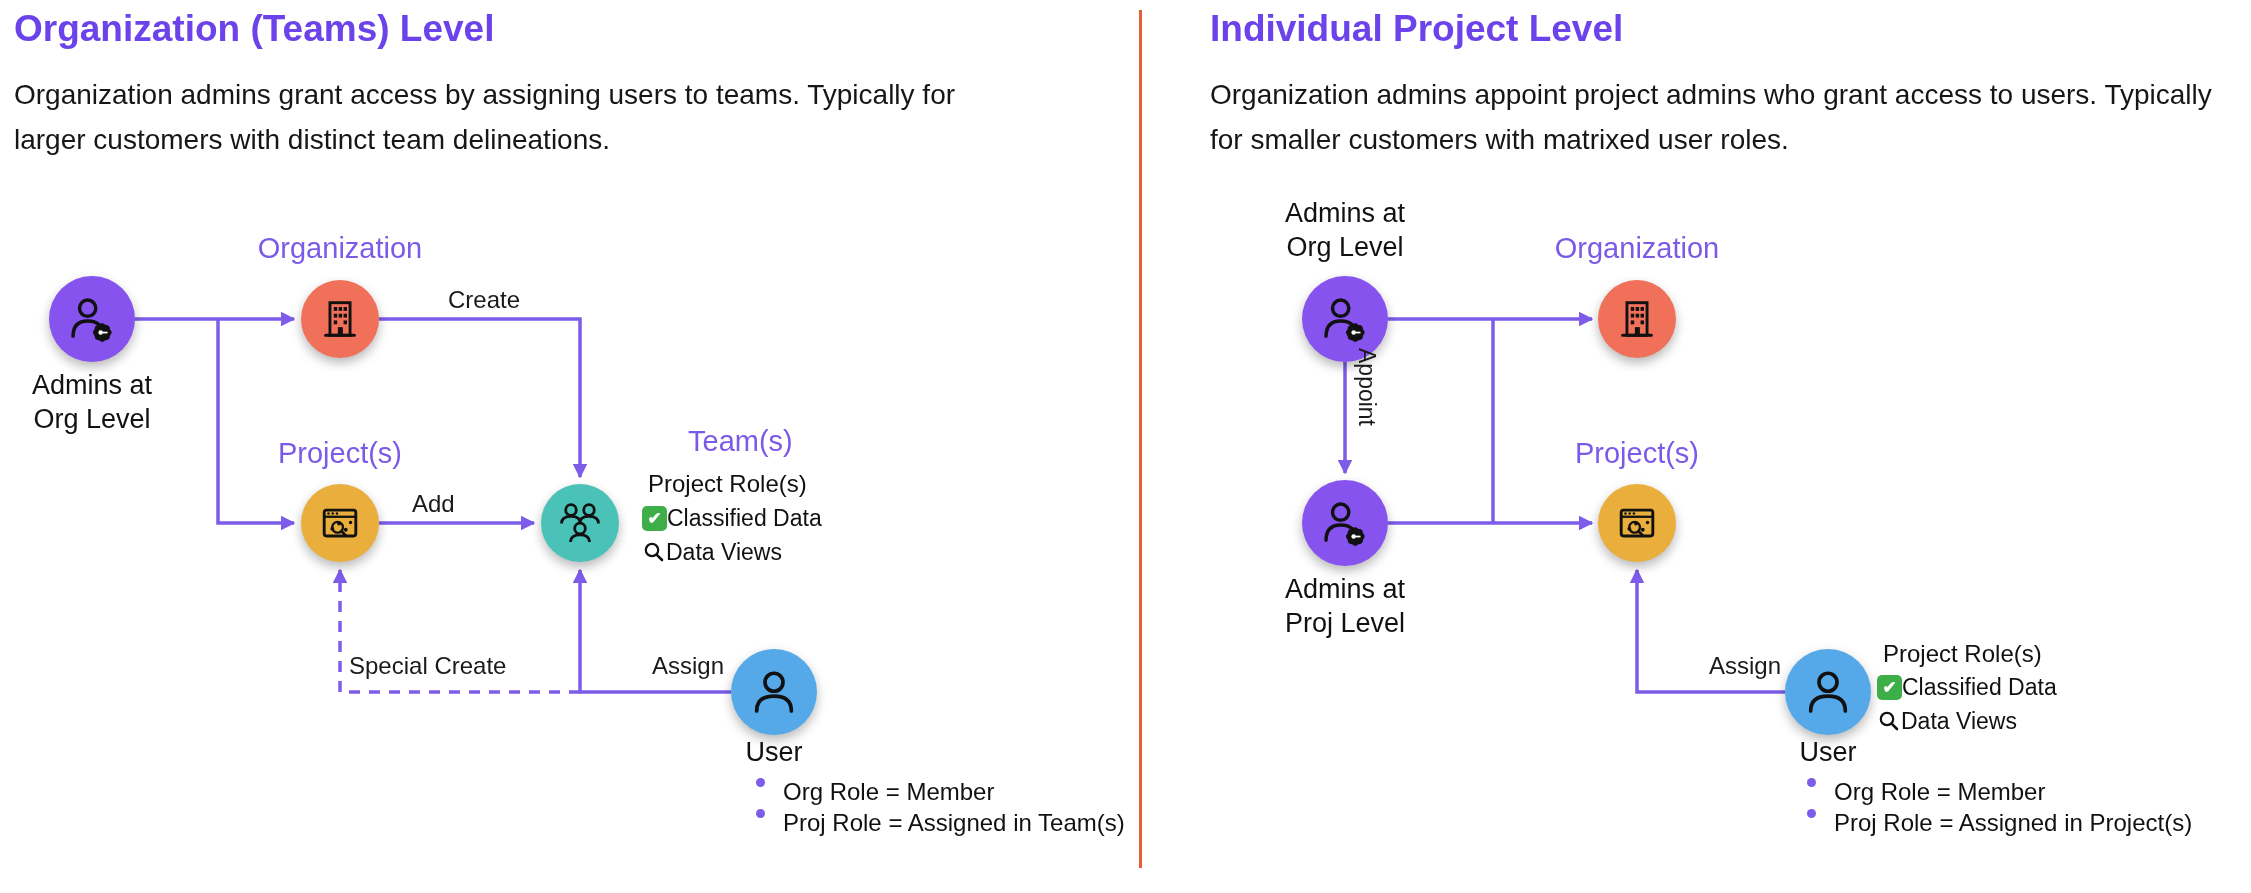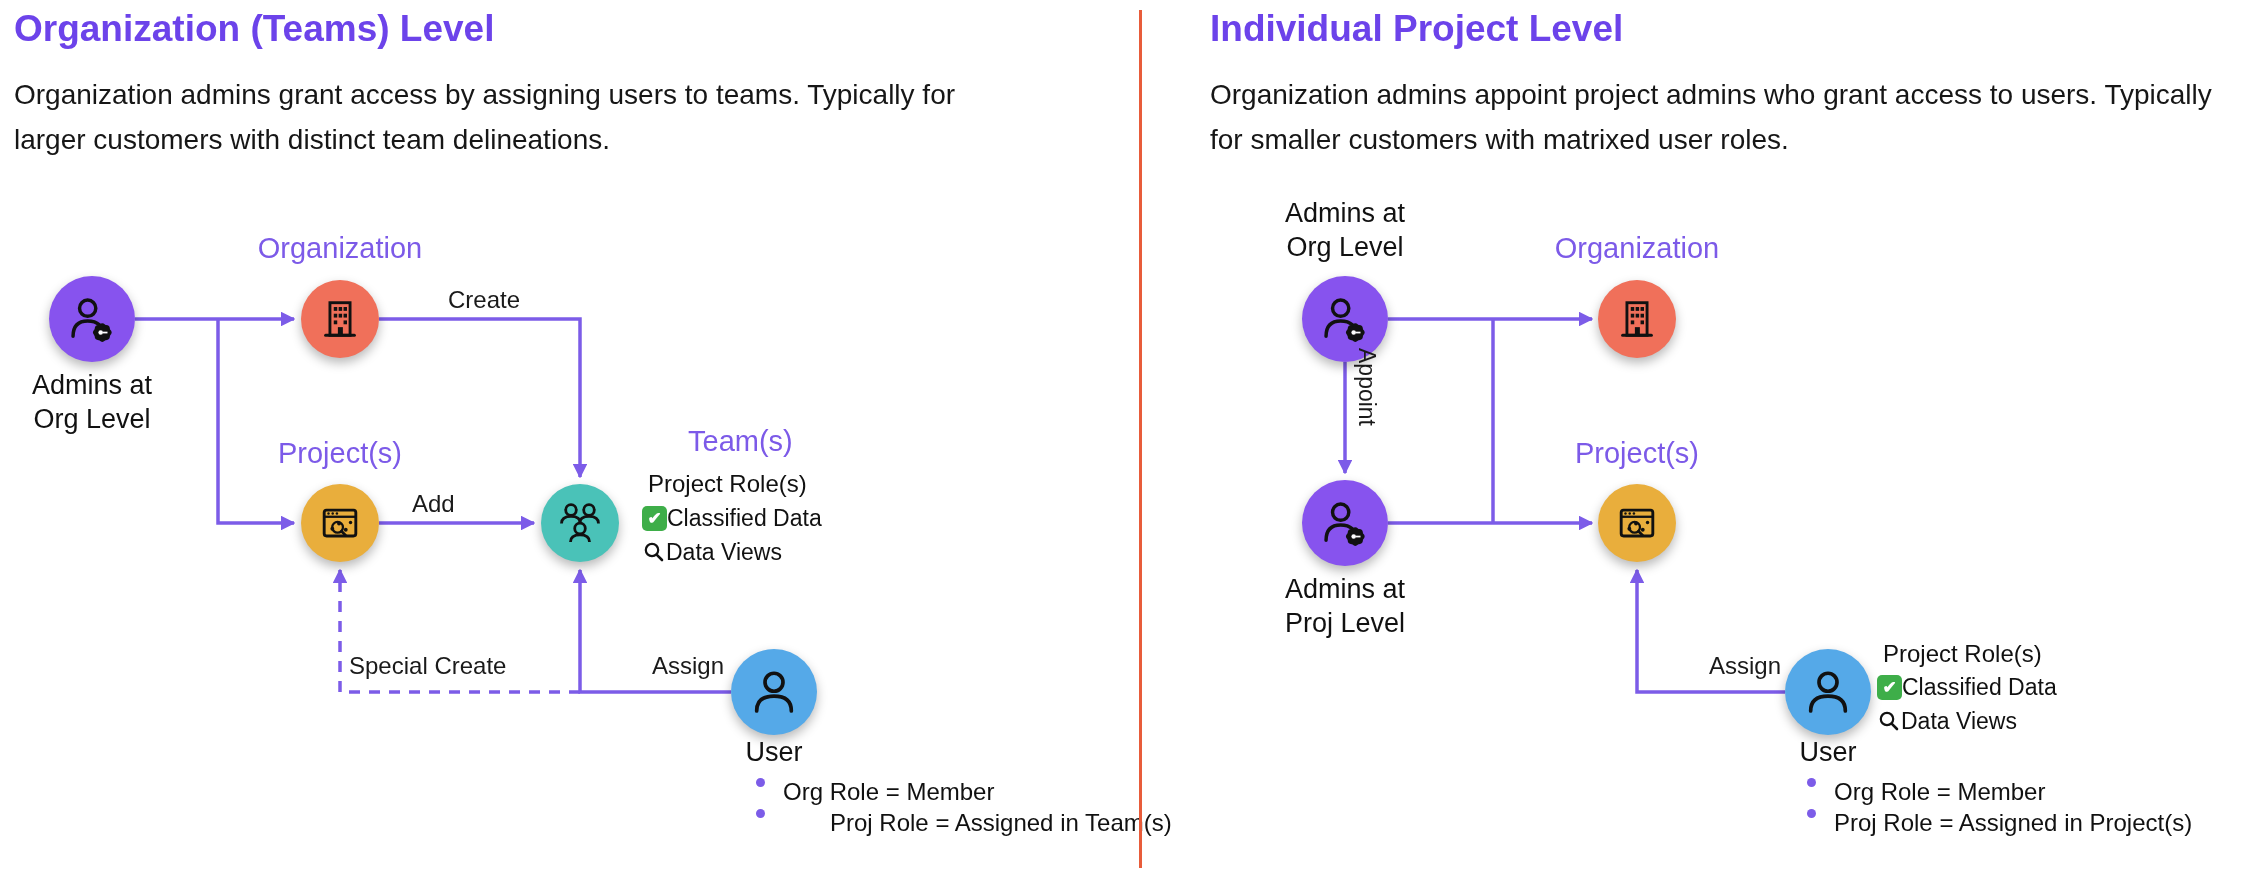--- a/index.html
+++ b/index.html
@@ -154,21 +154,21 @@
       <circle cx="24" cy="15" r="8.3"></circle>
       <path d="M8 41.5 C8 31 14.5 27.8 24 27.8 C33.5 27.8 40 31 40 41.5" stroke-linecap="round"></path>
     </svg>
   </div>
   <div class="caption" style="left:714px;top:735px;width:120px;">User</div>
 
   <div class="note-row" style="left:756px;top:778px;">
     <span class="bullet"></span>
     <span class="note-text">Org Role = Member</span>
   </div>
-  <div class="note-row" style="left:756px;top:809px;gap:47px;">
+  <div class="note-row" style="left:756px;top:809px;">
     <span class="bullet"></span>
     <span class="note-text">Proj Role = Assigned in Team(s)</span>
   </div>
 </section>
 
 <div class="divider"></div>
 
 <section class="panel" id="panel-right">
   <h1 class="panel-title" style="left:67px;top:8px;">Individual Project Level</h1>
   <p class="panel-desc" style="left:67px;top:72px;width:1015px;">Organization admins appoint project admins who grant access to users. Typically for smaller customers with matrixed user roles.</p>

